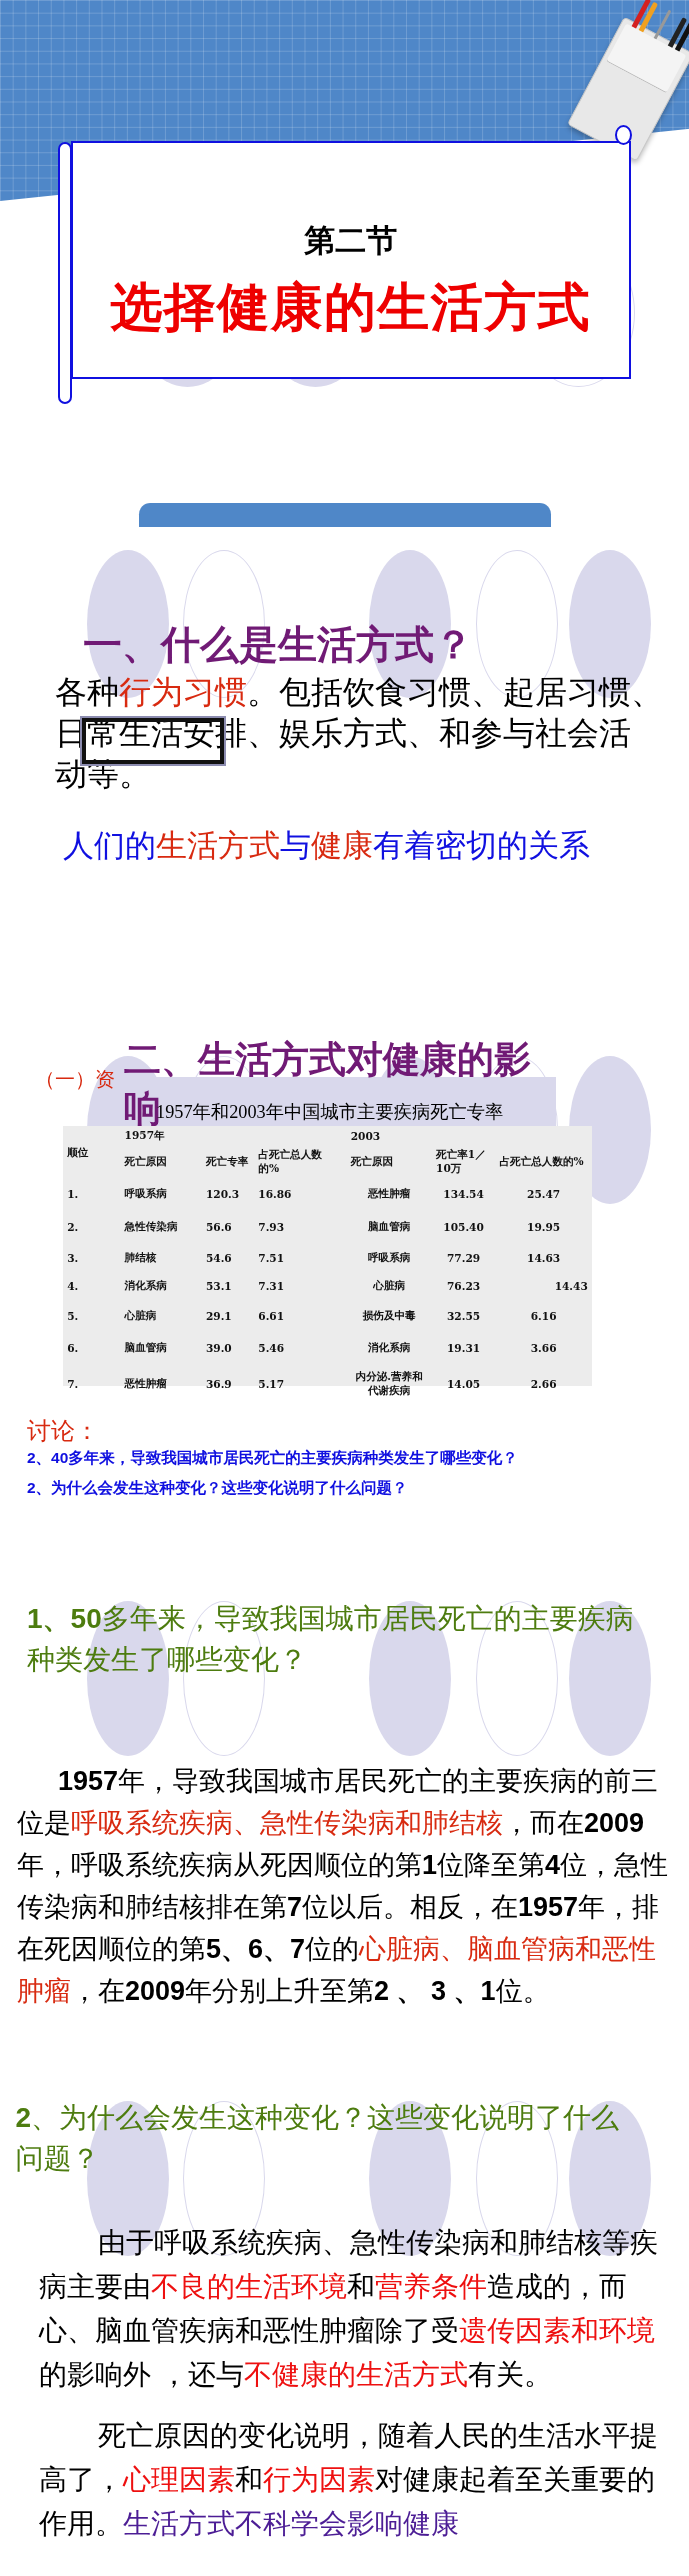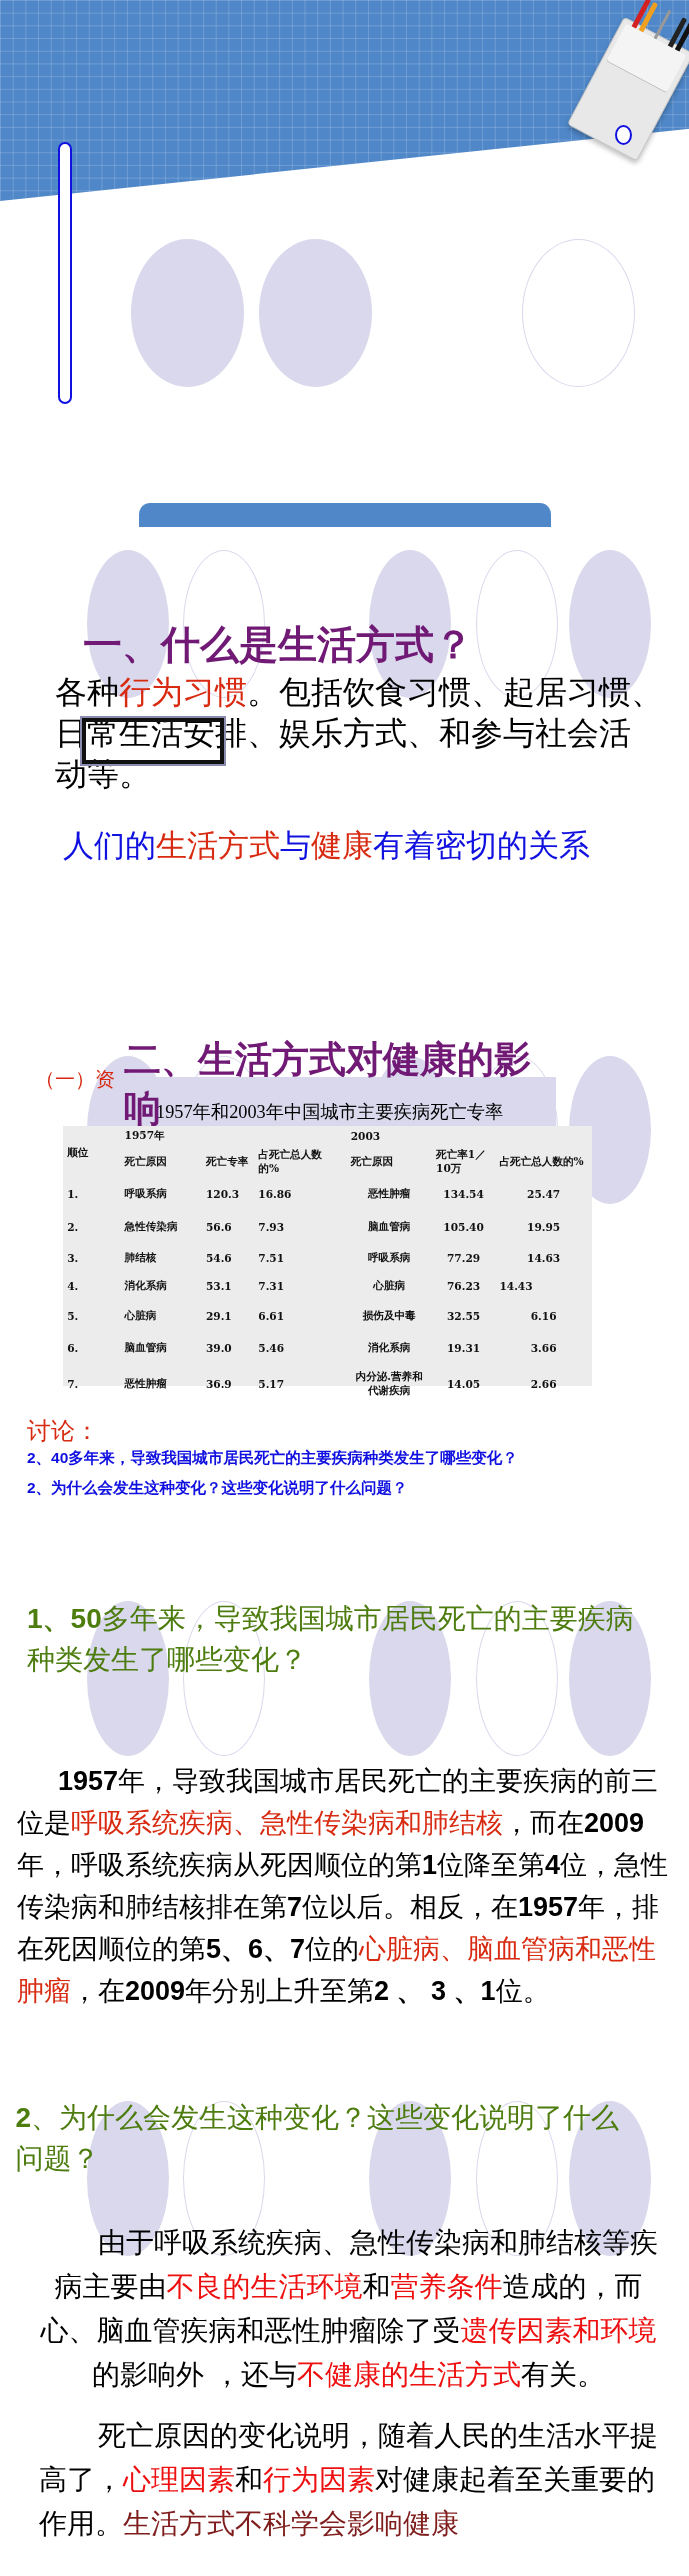--- a/index.html
+++ b/index.html
@@ -71,21 +71,21 @@
     font-family:"Liberation Sans",sans-serif; }
   .q-head b { font-weight:bold; }
   .para-ans { left:17px; width:655px; font-size:27px; line-height:42px; color:#000;
     font-family:"Liberation Sans",sans-serif; }
   .para-ans b { font-weight:bold; }
 
   
   .para-final { left:39px; width:619px; font-size:28px; line-height:44px; color:#000;
     font-family:"DejaVu Serif","Liberation Serif",serif; }
   .red2 { color:#ee1010; }
-  .red3 { color:#7f1d1d; }
+  .red3 { color:#4c1d95; }
 </style>
 </head>
 <body>
 
 <div class="abs header-band"></div>
 
 <div class="abs pocket">
   <div class="pen" style="left:10px;background:#d42020;"></div>
   <div class="pen" style="left:18.3px;background:#f0a020;"></div>
   <div class="pen" style="left:35px;background:#999;width:2.8px;"></div>
@@ -93,20 +93,24 @@
   <div class="pen" style="left:59px;background:#111;"></div>
   <div class="flap"></div>
 </div>
 
 <div class="circle fill" style="left:131px;top:239px;width:113px;height:148px;"></div>
 <div class="circle fill" style="left:259px;top:239px;width:113px;height:148px;"></div>
 <div class="circle ring" style="left:522px;top:239px;width:113px;height:148px;"></div>
 
 <div class="abs scroll">
   <div class="scroll-left"></div>
+  <div class="scroll-body">
+    <div class="section-no">第二节</div>
+    <div class="main-title">选择健康的生活方式</div>
+  </div>
   <div class="scroll-right-curl"></div>
 </div>
 
 <div class="abs tab"></div>
 
 <div class="circle fill" style="left:87px;top:550px;width:82px;height:148px;"></div>
 <div class="circle ring" style="left:183px;top:550px;width:82px;height:148px;"></div>
 <div class="circle fill" style="left:369px;top:550px;width:82px;height:148px;"></div>
 <div class="circle ring" style="left:476px;top:550px;width:82px;height:148px;"></div>
 <div class="circle fill" style="left:569px;top:550px;width:82px;height:148px;"></div>
@@ -182,21 +186,21 @@
       <td style="text-align:center;">77.29</td>
       <td style="text-align:center;">14.63</td>
     </tr>
     <tr style="height:28px;">
       <td>4.</td>
       <td>消化系病</td>
       <td>53.1</td>
       <td>7.31</td>
       <td style="text-align:center;">心脏病</td>
       <td style="text-align:center;">76.23</td>
-      <td style="text-align:left;">14.43</td>
+      <td style="text-align:right;">14.43</td>
     </tr>
     <tr style="height:32px;">
       <td>5.</td>
       <td>心脏病</td>
       <td>29.1</td>
       <td>6.61</td>
       <td style="text-align:center;">损伤及中毒</td>
       <td style="text-align:center;">32.55</td>
       <td style="text-align:center;">6.16</td>
     </tr>
@@ -241,16 +245,16 @@
 <div class="circle fill" style="left:87px;top:2101px;width:82px;height:155px;"></div>
 <div class="circle ring" style="left:183px;top:2101px;width:82px;height:155px;"></div>
 <div class="circle fill" style="left:369px;top:2101px;width:82px;height:155px;"></div>
 <div class="circle ring" style="left:476px;top:2101px;width:82px;height:155px;"></div>
 <div class="circle fill" style="left:569px;top:2101px;width:82px;height:155px;"></div>
 
 <div class="abs q-head" style="top:2097px;left:15.5px;">
   <b>2</b><span>、为什么会发生这种变化？这些变化说明了什么问题？</span>
 </div>
 
-<div class="abs para-final" style="top:2221px;text-indent:59px;text-align:center;"><span>由于呼吸系统疾病、急性传染病和肺结核等疾病主要由</span><span class="red2">不良的生活环境</span><span>和</span><span class="red2">营养条件</span><span>造成的，而心、脑血管疾病和恶性肿瘤除了受</span><span class="red2">遗传因素和环境</span><span>的影响外 ，还与</span><span class="red2">不健康的生活方式</span><span>有关。</span></div>
+<div class="abs para-final" style="top:2221px;text-indent:59px;"><span>由于呼吸系统疾病、急性传染病和肺结核等疾病主要由</span><span class="red2">不良的生活环境</span><span>和</span><span class="red2">营养条件</span><span>造成的，而心、脑血管疾病和恶性肿瘤除了受</span><span class="red2">遗传因素和环境</span><span>的影响外 ，还与</span><span class="red2">不健康的生活方式</span><span>有关。</span></div>
 
 <div class="abs para-final" style="top:2414px;text-indent:59px;"><span>死亡原因的变化说明，随着人民的生活水平提高了，</span><span class="red2">心理因素</span><span>和</span><span class="red2">行为因素</span><span>对健康起着至关重要的作用。</span><span class="red3">生活方式不科学会影响健康</span></div>
 
 
 </body></html>

